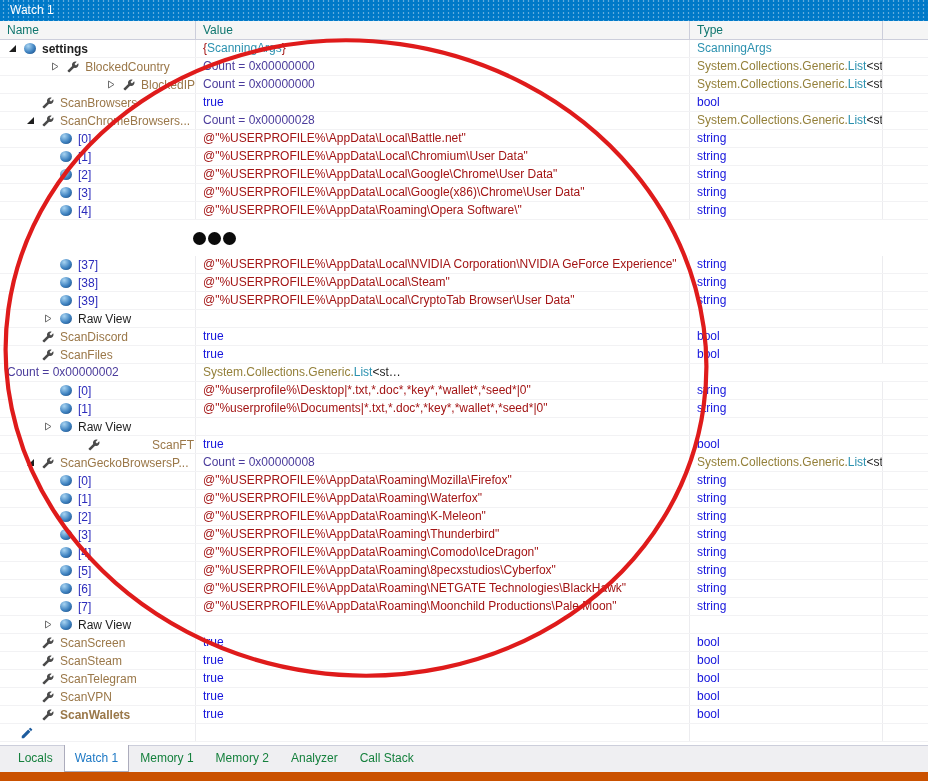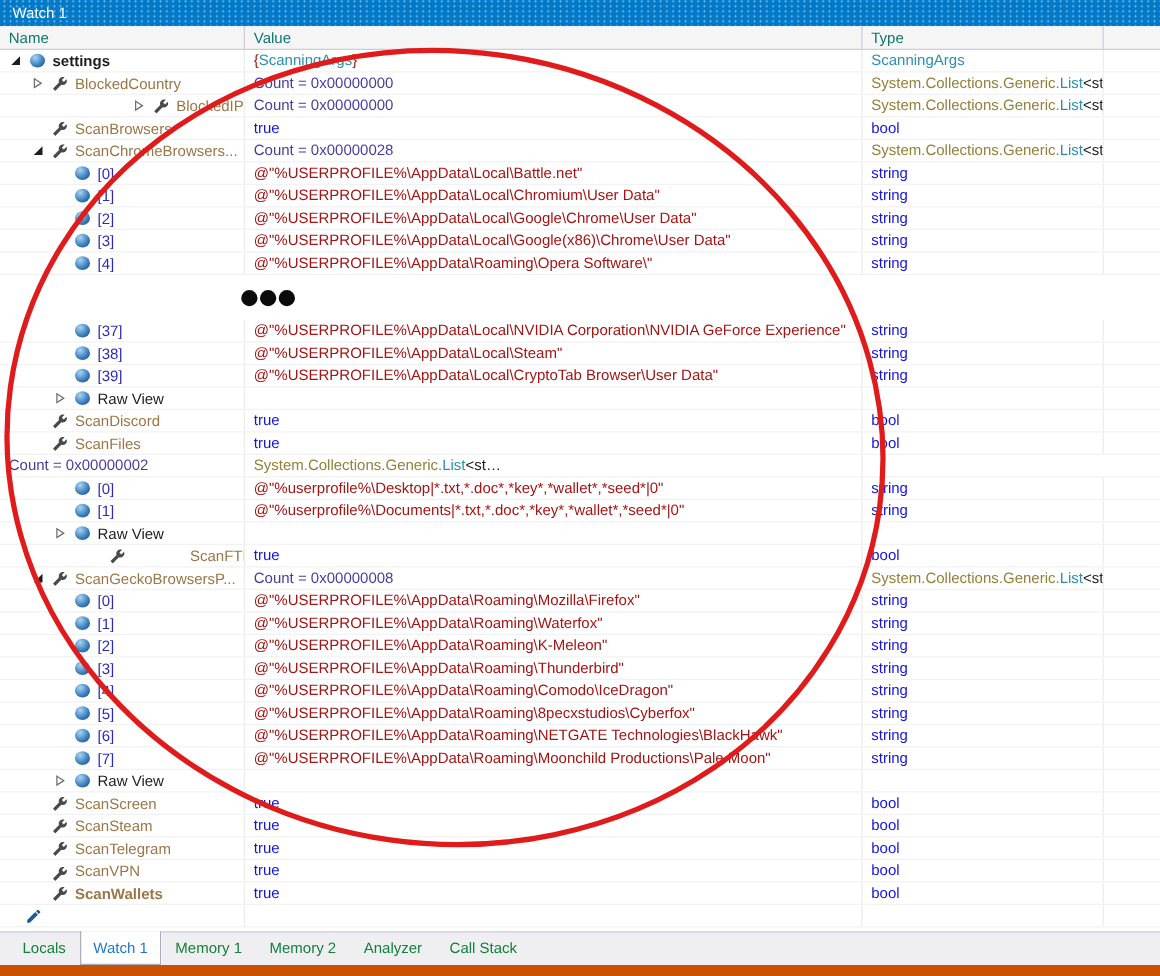--- a/index.html
+++ b/index.html
@@ -94,21 +94,21 @@
         <span class="ic">
           <span class="i-sphere"></span>
         </span>
         <span class="nm nm-root">settings</span>
       </div>
       <div class="cell cval"><span class="sg sg-str">{</span><span class="sg sg-cls">ScanningArgs</span><span class="sg sg-str">}</span></div>
       <div class="cell ctyp"><span class="sg sg-cls">ScanningArgs</span></div>
       <div class="cell"></div>
     </div>
     <div class="row">
-      <div class="cell cname" style="padding-left: 26px;">
+      <div class="cell cname" style="padding-left: 26px; justify-content: center;">
         <span class="xp">
           <svg class="x-closed" viewBox="0 0 9 9">
             <path d="M1.5 1l5.5 3.5L1.5 8z"></path>
           </svg>
         </span>
         <span class="ic">
           <svg class="i-wrench" viewBox="0 0 24 24">
             <g transform="scale(-1,1) translate(-24,0)">
               <path d="M22.7 19l-9.1-9.1c.9-2.3.4-5-1.5-6.9-2-2-5-2.4-7.4-1.3L9 6 6 9 1.6 4.7C.4 7.1.9 10.1 2.9 12.1c1.9 1.9 4.6 2.4 6.9 1.5l9.1 9.1c.4.4 1 .4 1.4 0l2.3-2.3c.5-.4.5-1.1.1-1.4z"></path>
             </g>
@@ -560,21 +560,21 @@
             </g>
           </svg>
         </span>
         <span class="nm nm-prop">ScanTelegram</span>
       </div>
       <div class="cell cval"><span class="sg sg-kw">true</span></div>
       <div class="cell ctyp"><span class="sg sg-kw">bool</span></div>
       <div class="cell"></div>
     </div>
     <div class="row">
-      <div class="cell cname" style="padding-left: 26px; align-items: flex-end;">
+      <div class="cell cname" style="padding-left: 26px;">
         <span class="xp"></span>
         <span class="ic">
           <svg class="i-wrench" viewBox="0 0 24 24">
             <g transform="scale(-1,1) translate(-24,0)">
               <path d="M22.7 19l-9.1-9.1c.9-2.3.4-5-1.5-6.9-2-2-5-2.4-7.4-1.3L9 6 6 9 1.6 4.7C.4 7.1.9 10.1 2.9 12.1c1.9 1.9 4.6 2.4 6.9 1.5l9.1 9.1c.4.4 1 .4 1.4 0l2.3-2.3c.5-.4.5-1.1.1-1.4z"></path>
             </g>
           </svg>
         </span>
         <span class="nm nm-prop">ScanVPN</span>
       </div>

